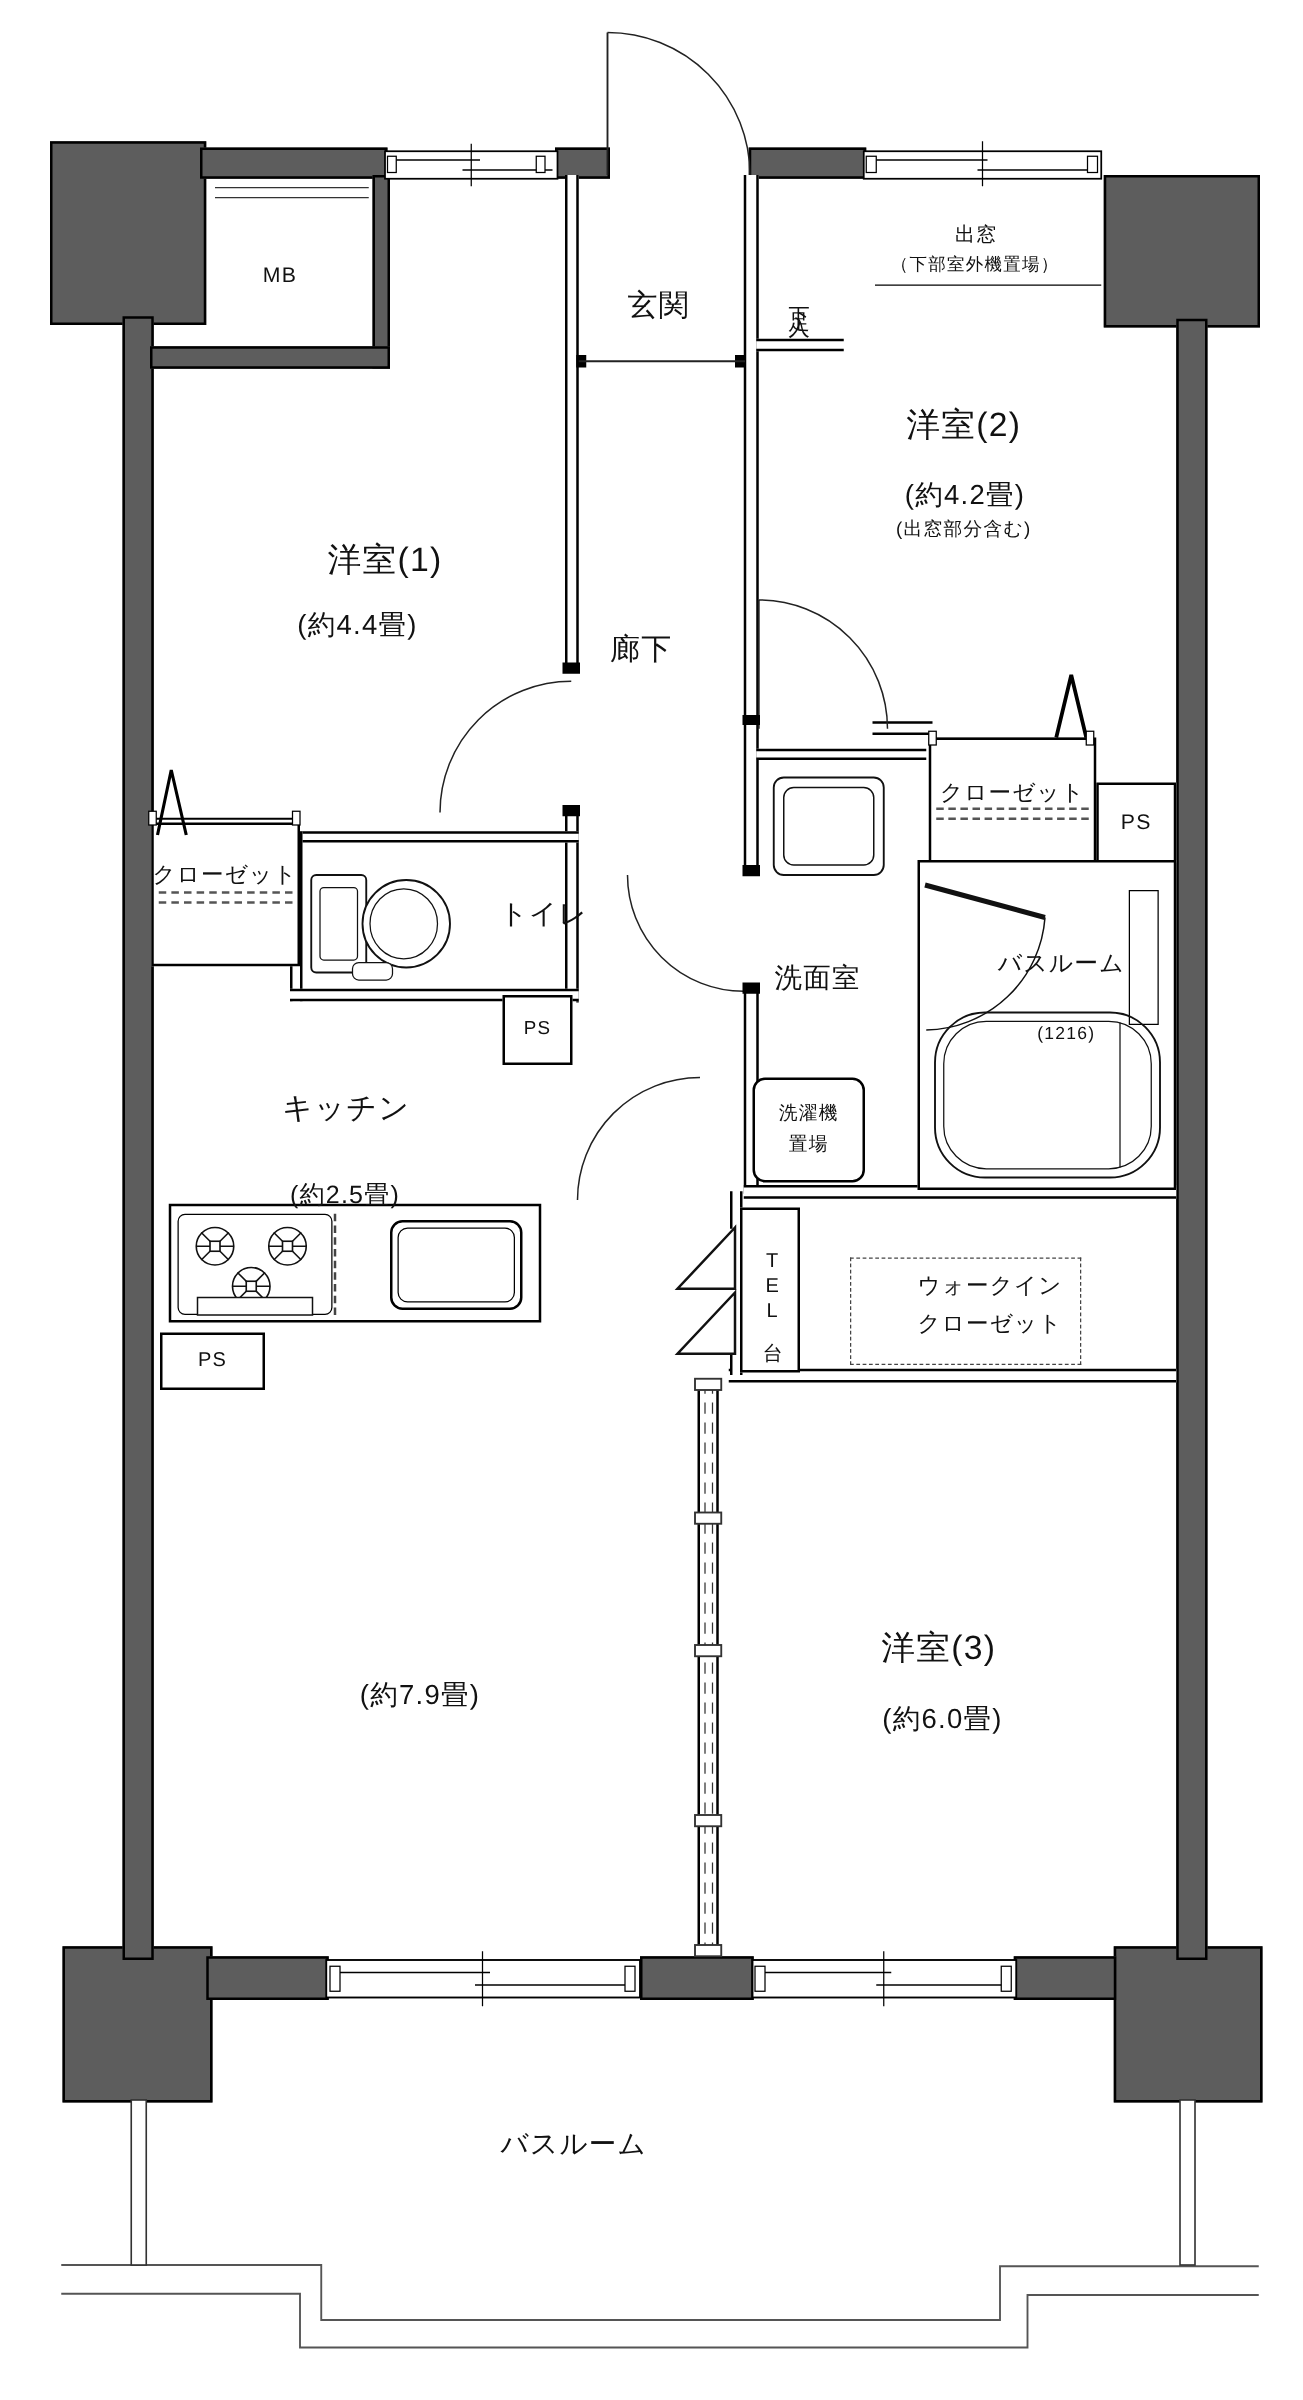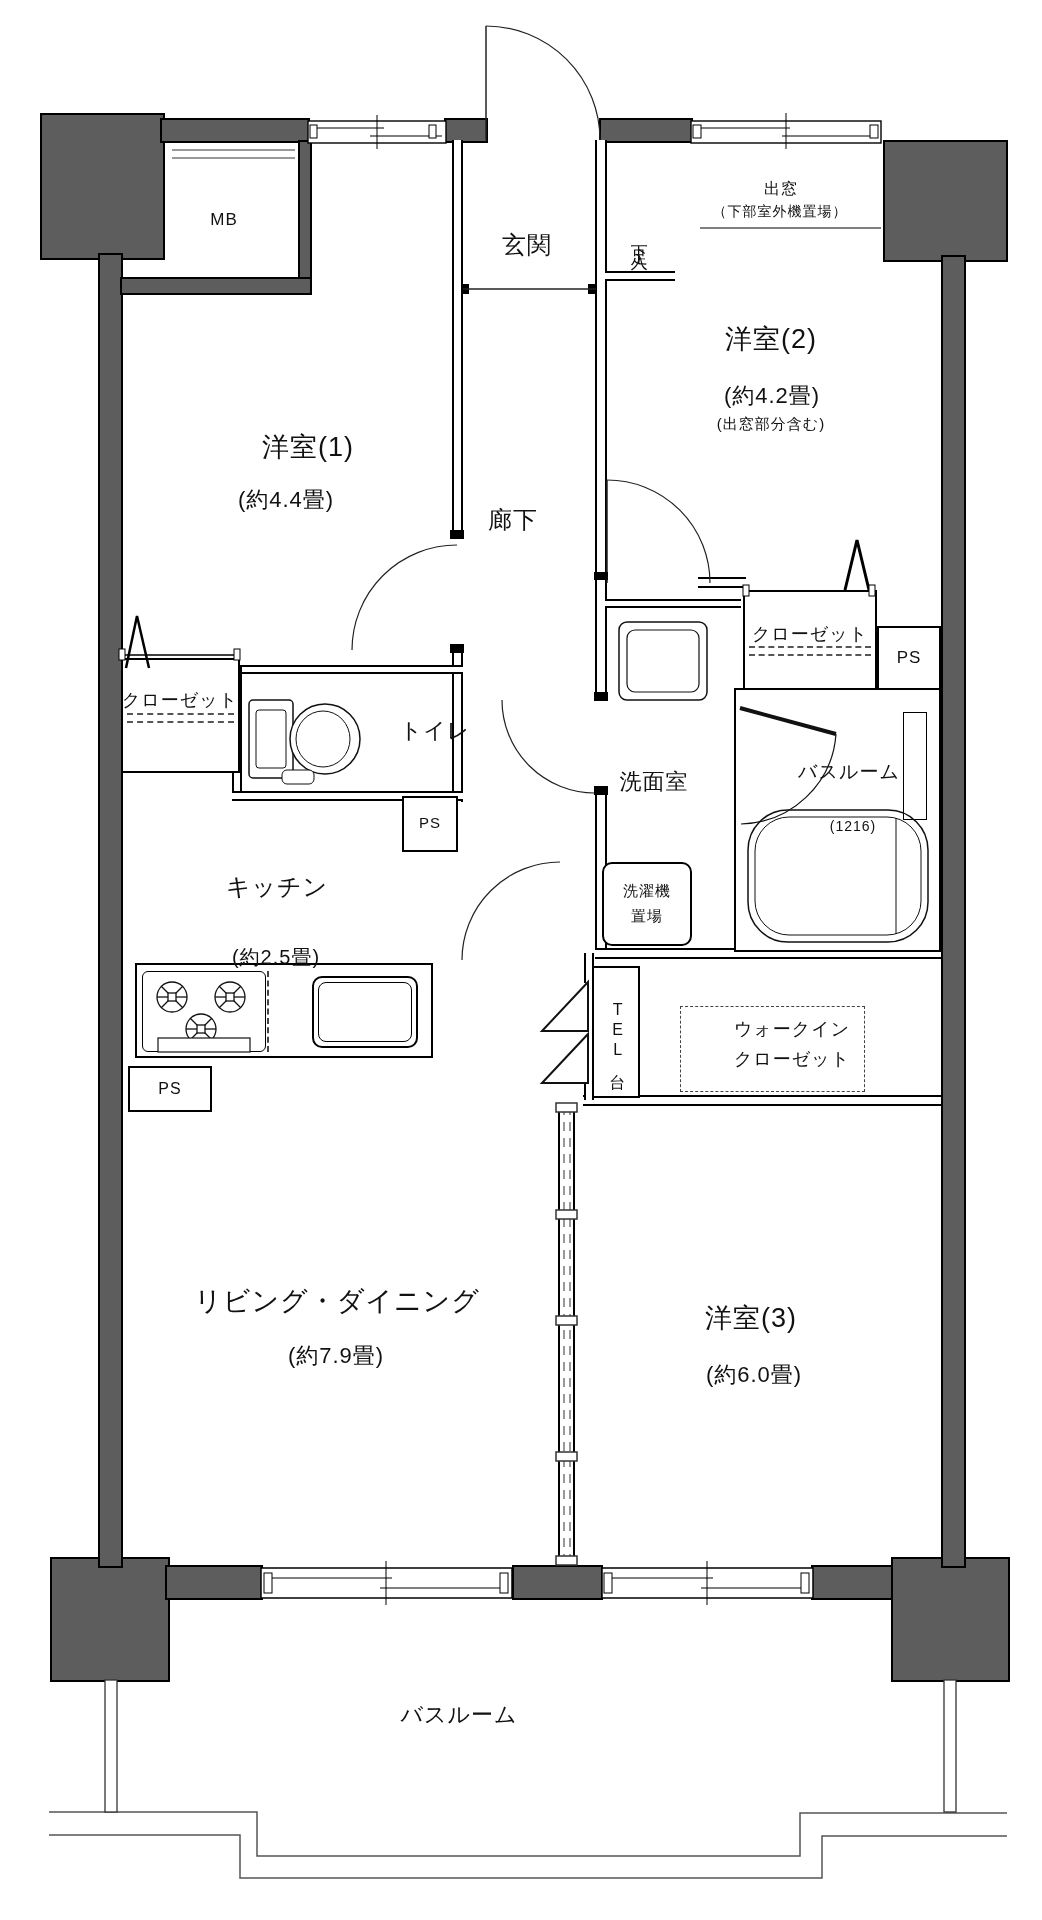--- a/index.html
+++ b/index.html
@@ -269,18 +269,17 @@
   <div class="lbl f22" style="left:654px;top:782px;">洗面室</div>
   <div class="lbl f15" style="left:647px;top:891px;">洗濯機</div>
   <div class="lbl f15" style="left:647px;top:916px;">置場</div>
   <div class="lbl f15" style="left:430px;top:823px;">PS</div>
   <div class="lbl f24" style="left:277px;top:887px;">キッチン</div>
   <div class="lbl f20" style="left:276px;top:933px;margin-top:24px;">(約2.5畳)</div>
   <div class="lbl f16" style="left:170px;top:1089px;">PS</div>
   <div class="lbl f16 vert" style="left:617px;top:1032px;">TEL台</div>
   <div class="lbl f18" style="left:792px;top:1029px;">ウォークイン</div>
   <div class="lbl f18" style="left:792px;top:1059px;">クローゼット</div>
-  <div class="lbl f27" style="left:337px;top:1302px;">リビング・ダイニング</div>
   <div class="lbl f22" style="left:336px;top:1356px;">(約7.9畳)</div>
   <div class="lbl f27" style="left:751px;top:1319px;">洋室(3)</div>
   <div class="lbl f22" style="left:754px;top:1375px;">(約6.0畳)</div>
   <div class="lbl f22" style="left:459px;top:1715px;">バスルーム</div>
 </div>
 
 </body></html>

